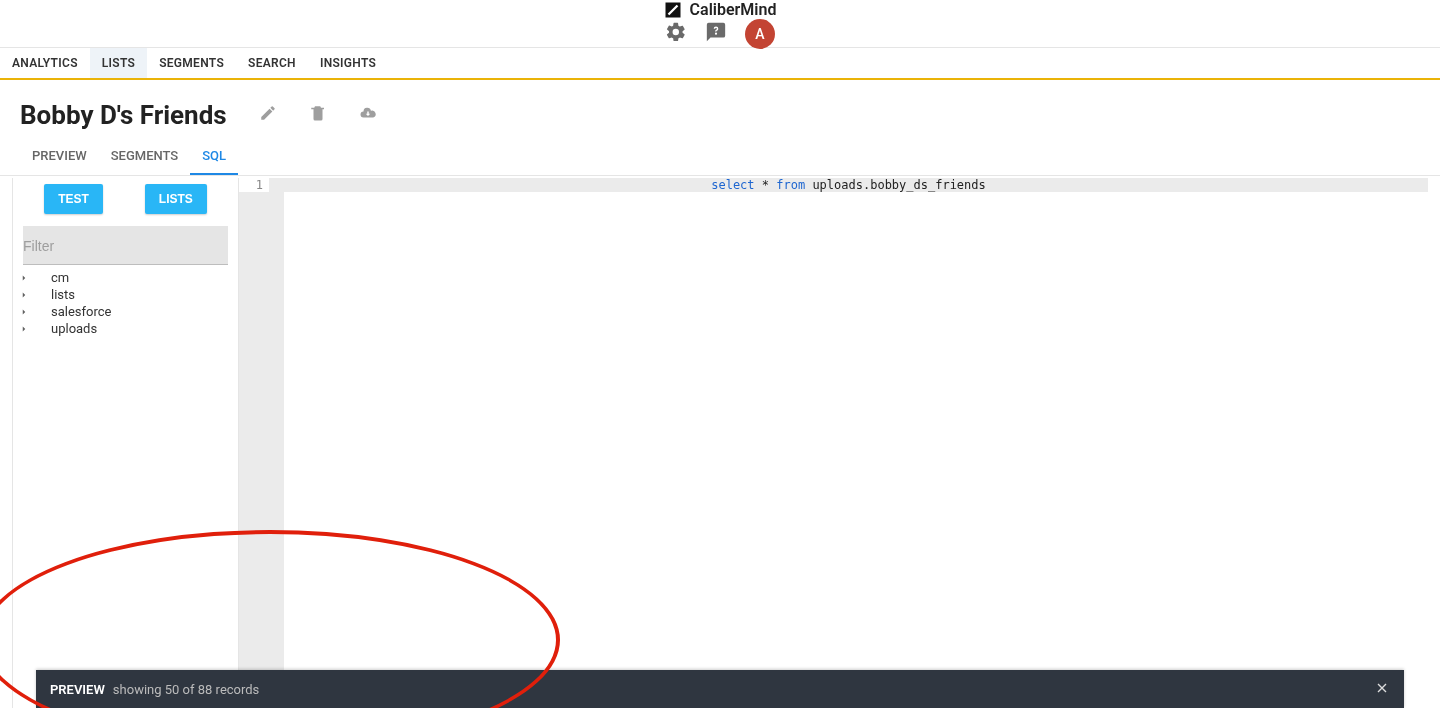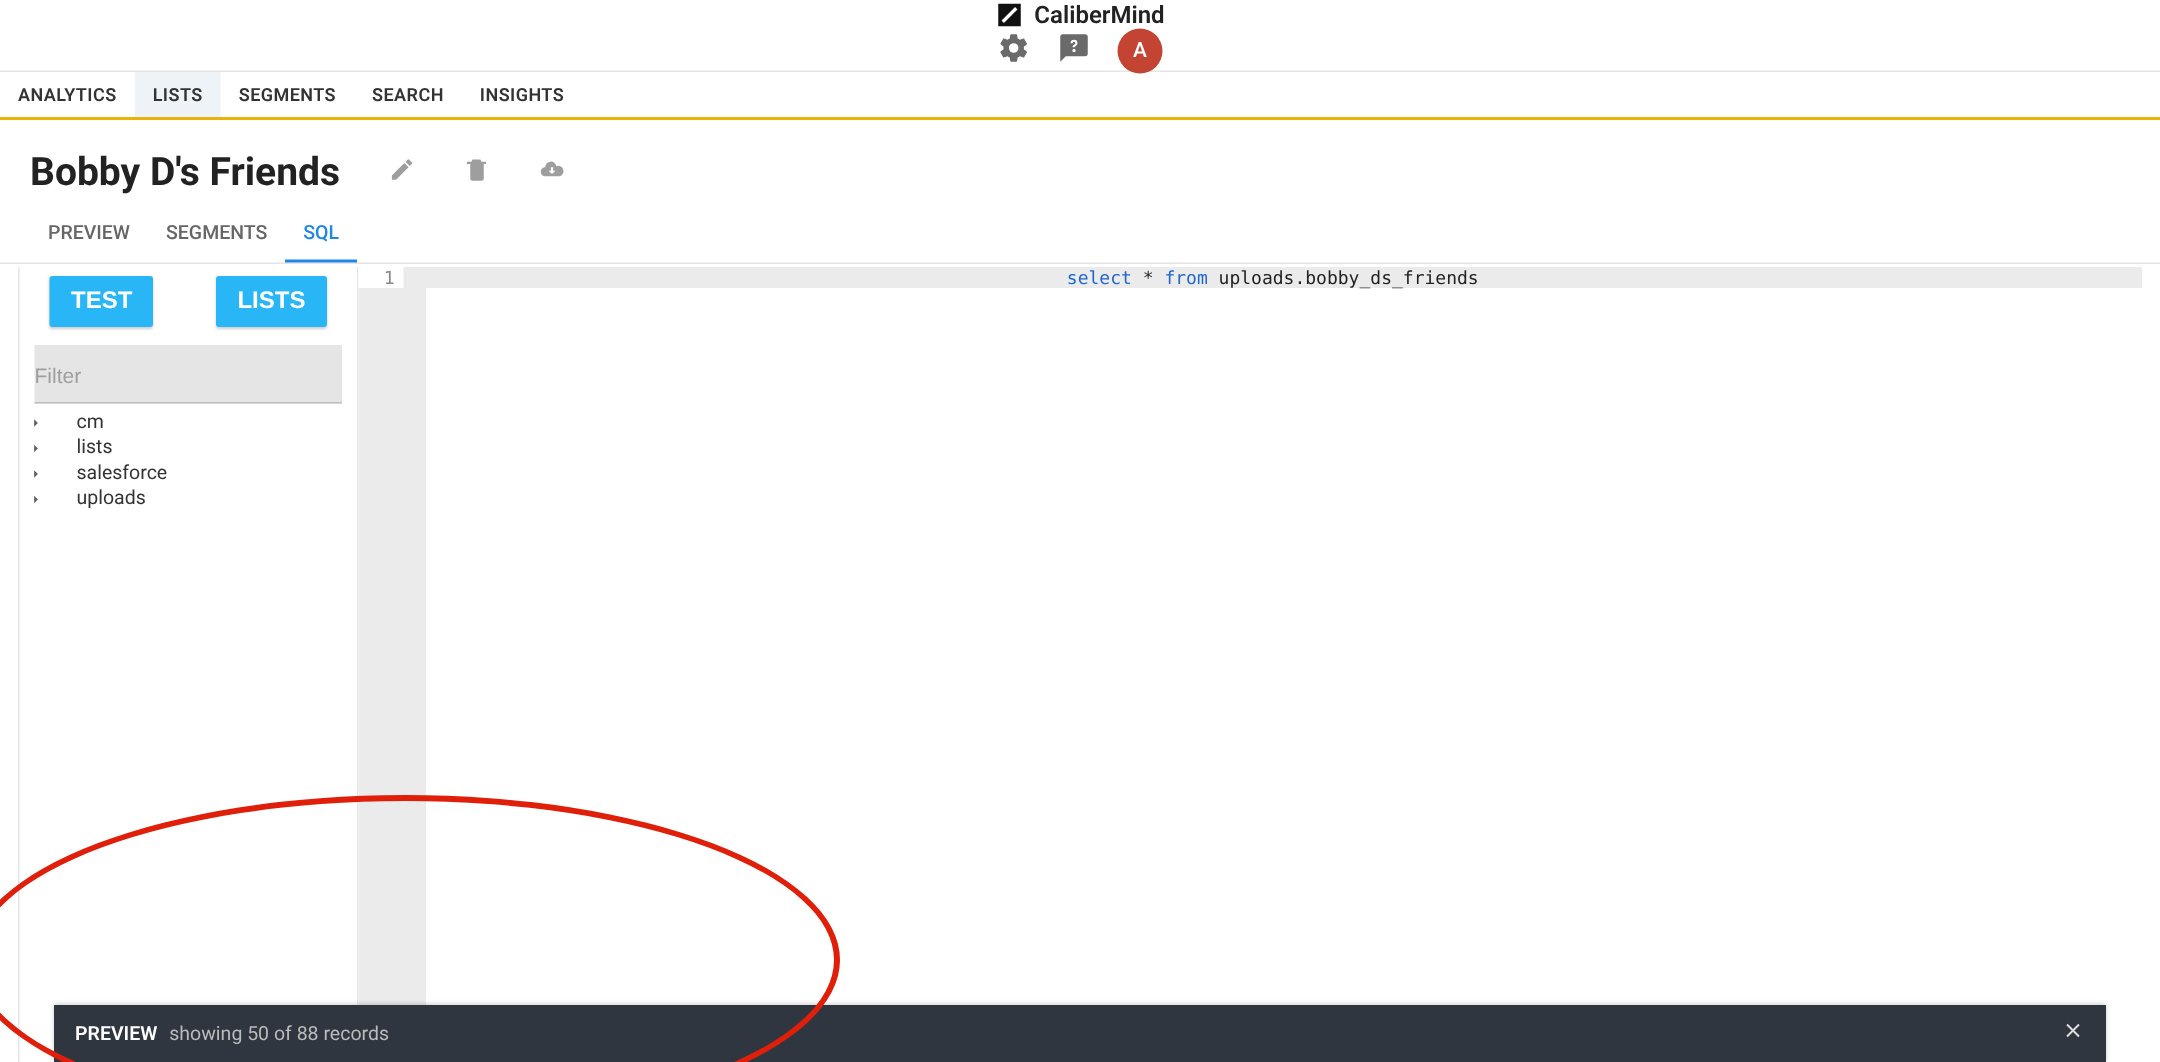--- a/index.html
+++ b/index.html
@@ -67,21 +67,21 @@
   .body-area {
     display:flex; position:absolute; top:178px; left:12px; right:12px; bottom:0;
   }
   .left-panel {
     width:227px; display:flex; flex-direction:column; border-right:1px solid #e5e5e5;
     border-left:1px solid #e5e5e5;
   }
   .btn-row { display:flex; gap:42px; justify-content:center; padding:6px 0 12px 0; }
   .btn {
     background:#29b6f6; color:#fff; border:none;
-    font-size:16px; font-weight:600; padding:8px 14px;
+    font-size:12px; font-weight:600; padding:8px 14px;
     cursor:pointer; border-radius:2px;
     box-shadow:0 1px 2px rgba(0,0,0,0.2);
   }
   .filter-wrap {
     padding:0 10px;
   }
   .filter-input {
     width:100%; border:none; border-bottom:1px solid #bdbdbd;
     background:#e5e5e5; padding:12px 0 10px 0; font-size:14px; color:#333;
     outline:none; text-indent:0;

